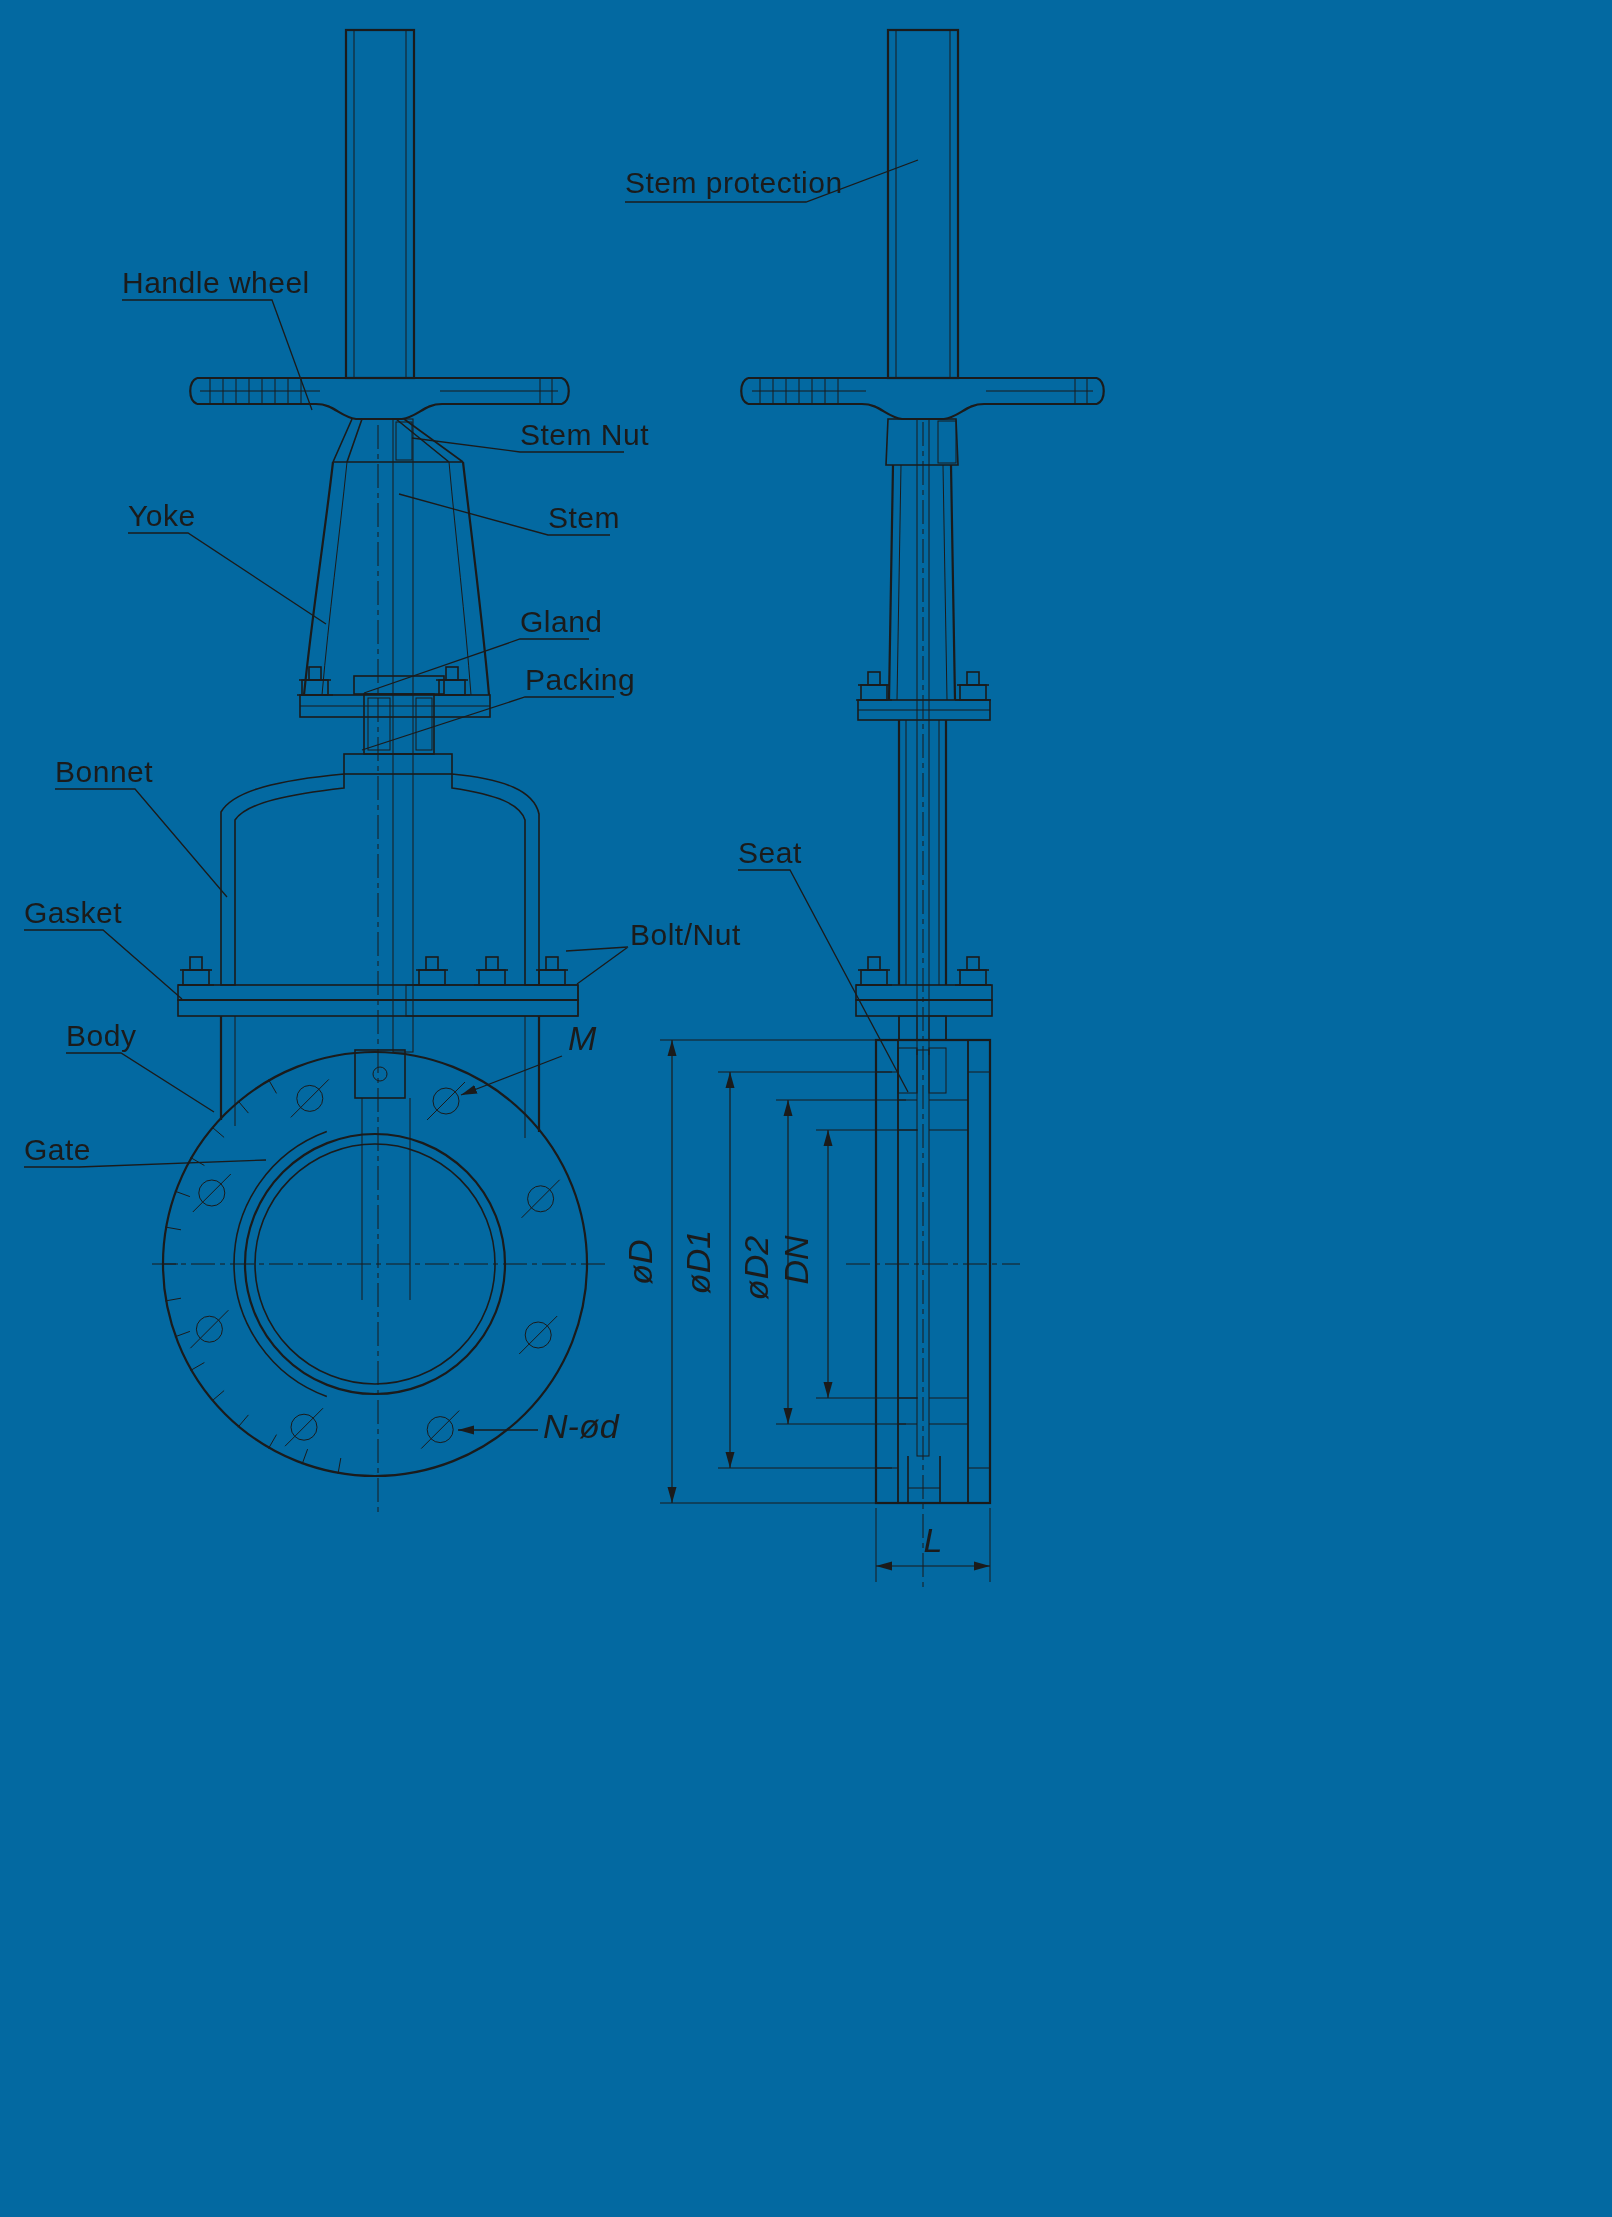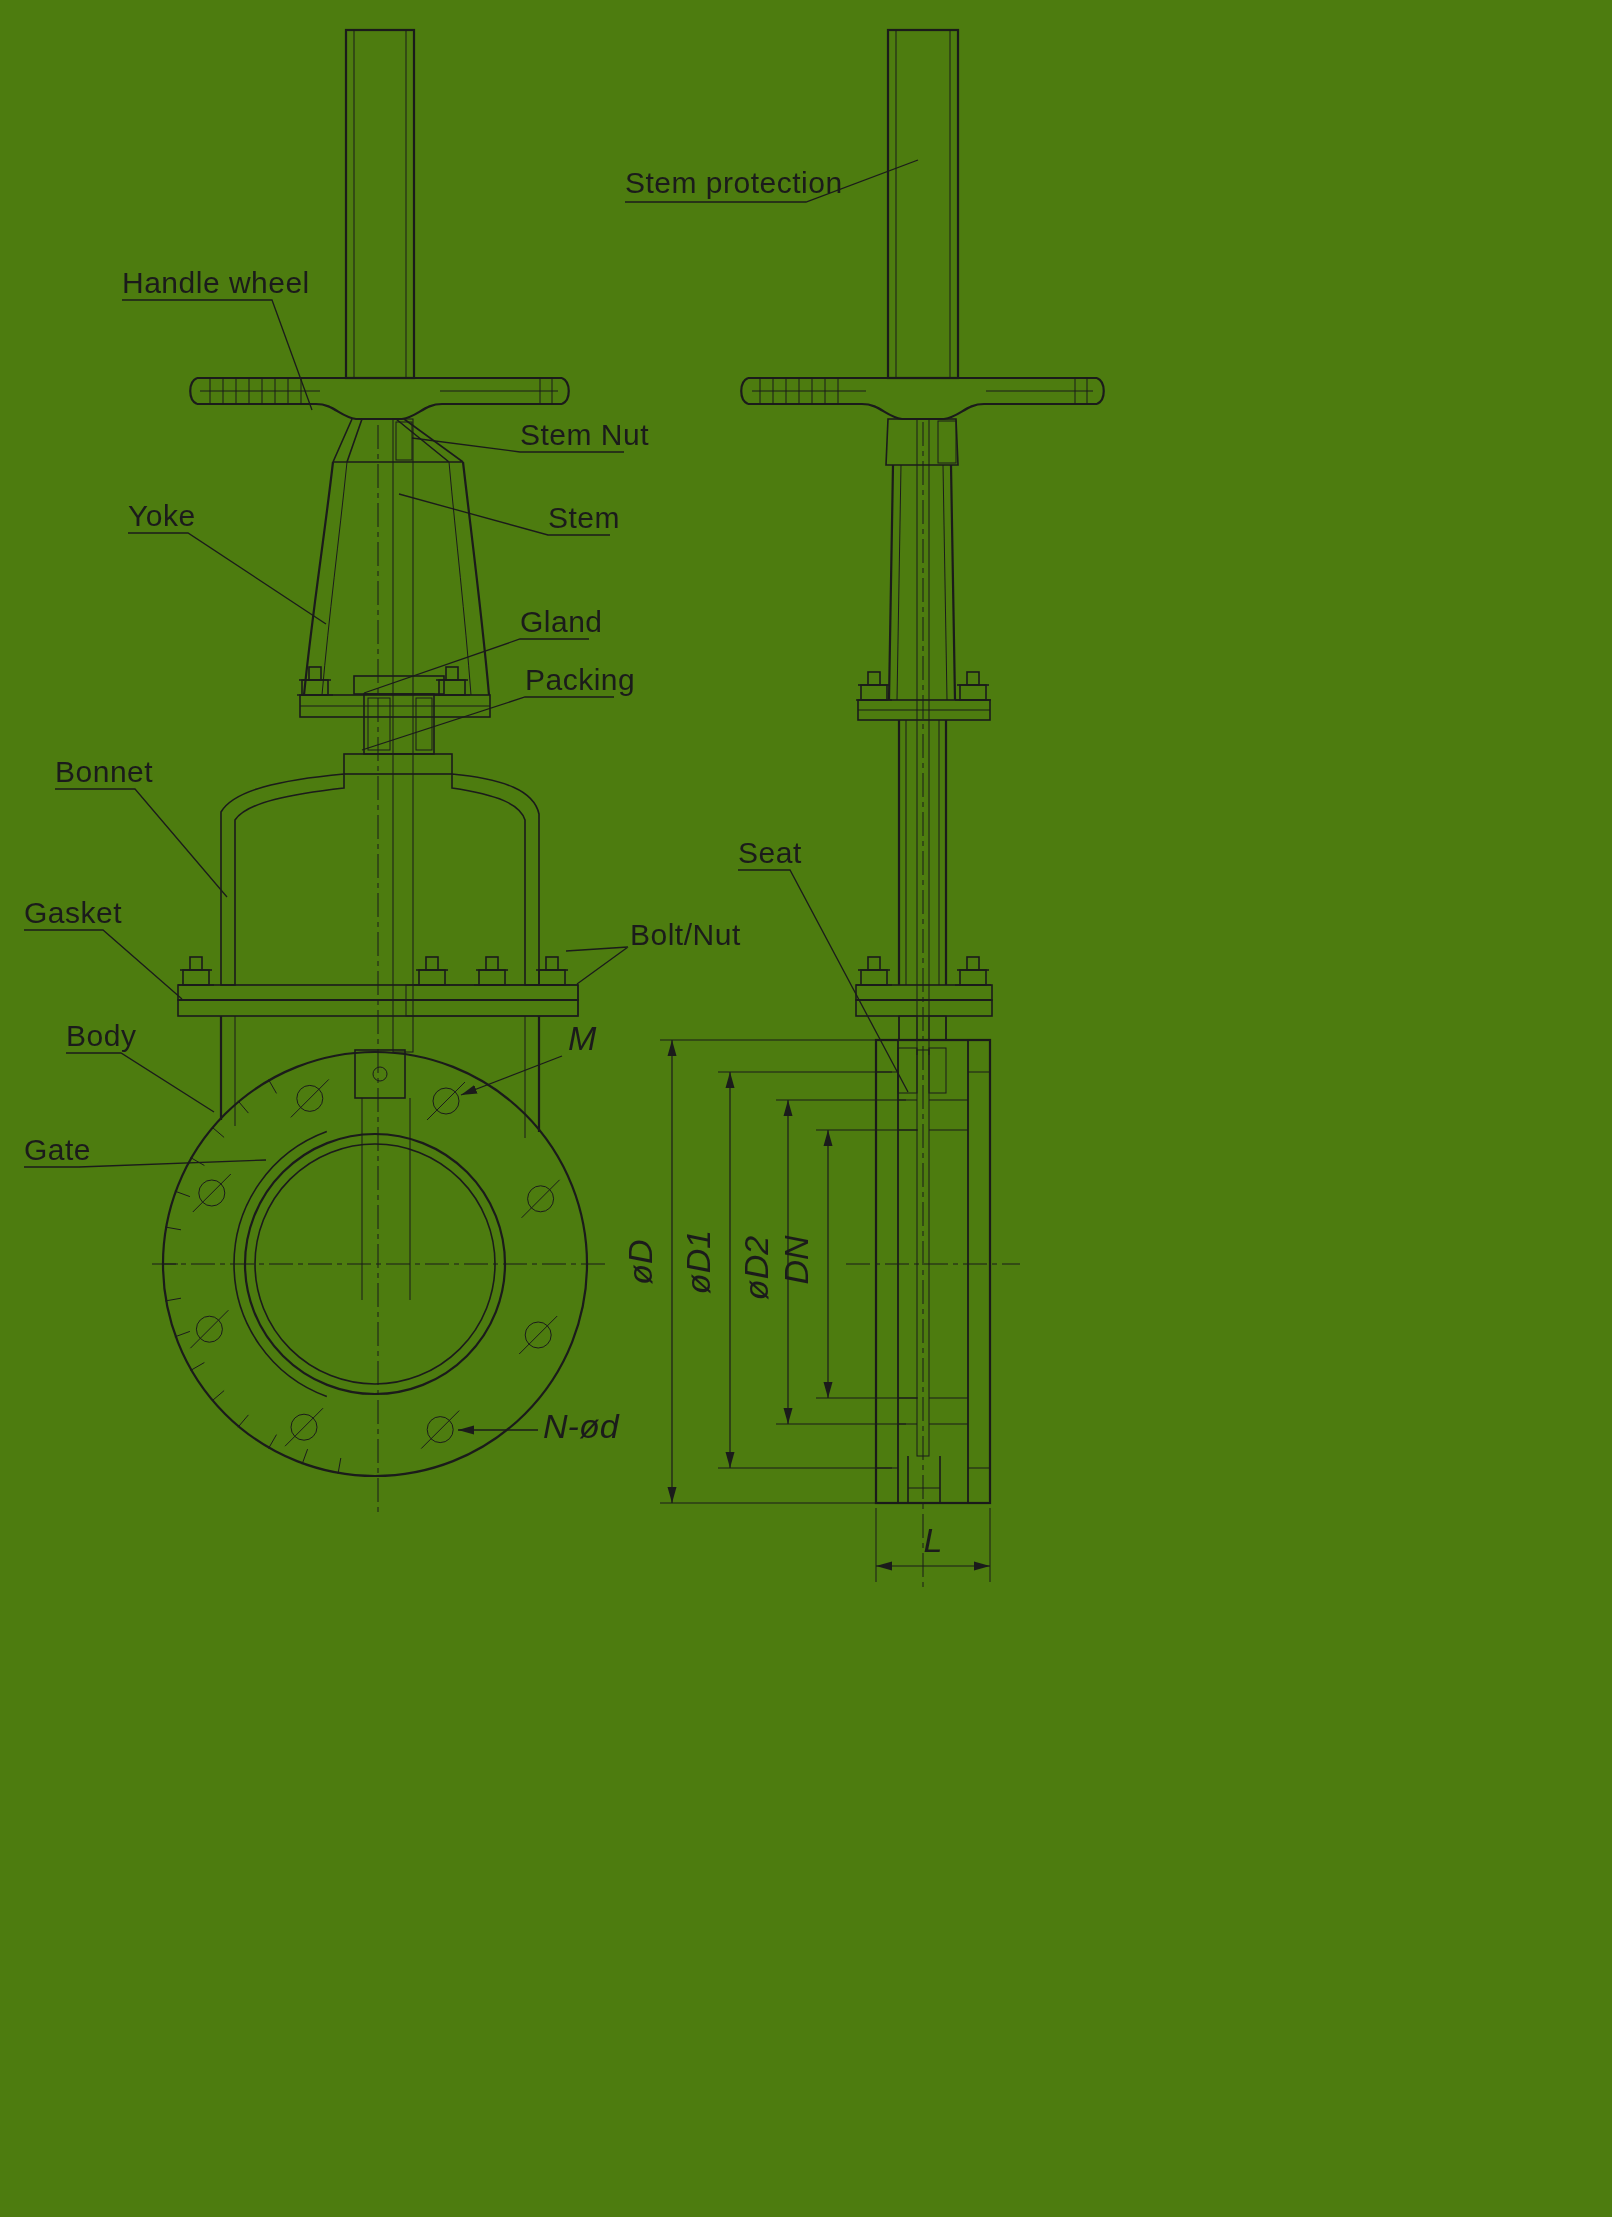--- a/index.html
+++ b/index.html
@@ -1,16 +1,16 @@
 <!DOCTYPE html>
 <html><head>
 <meta charset="utf-8">
 <style>
   html,body{margin:0;padding:0;background:#ffffff}
-  .stage{position:relative;width:1612px;height:2217px;background:#4d7c0f;overflow:hidden}
+  .stage{position:relative;width:1612px;height:2217px;background:#0369a1;overflow:hidden}
   svg{display:block}
   text{font-family:"Liberation Sans", sans-serif;fill:#1b1b1b}
   .lbl{font-size:30px;letter-spacing:0.5px}
   .dim{font-size:34px;font-style:italic}
   .ln{stroke:#1b1b1b;stroke-width:2.2;fill:none}
   .md{stroke:#1b1b1b;stroke-width:1.6;fill:none}
   .thin{stroke:#1b1b1b;stroke-width:1;fill:none}
   .cl{stroke:#1b1b1b;stroke-width:1;fill:none;stroke-dasharray:24 5 5 5}
   .lead{stroke:#1b1b1b;stroke-width:1.3;fill:none}
   .dl{stroke:#1b1b1b;stroke-width:1.2;fill:none}

